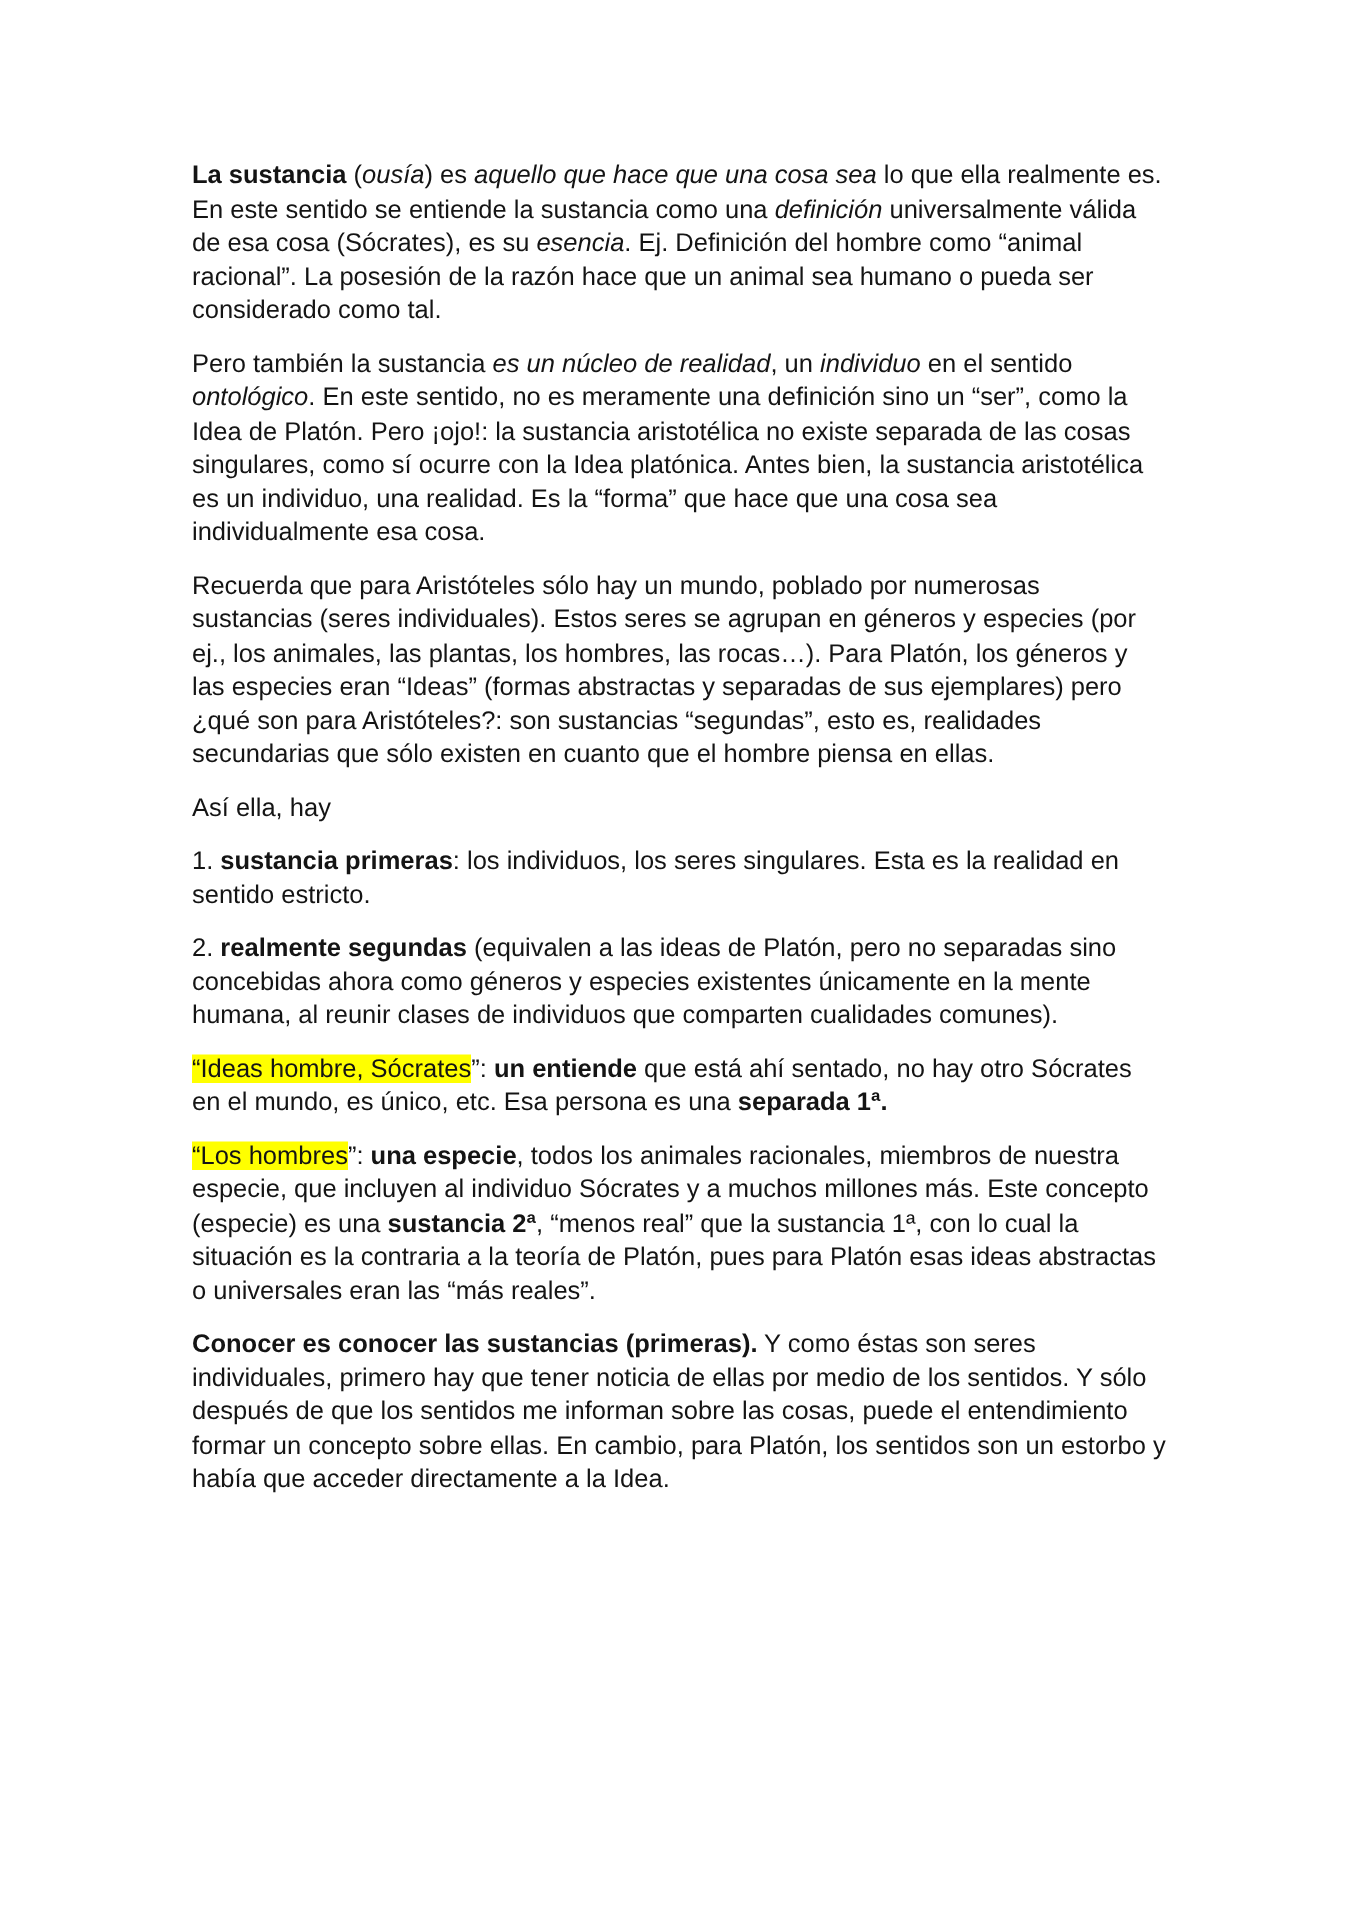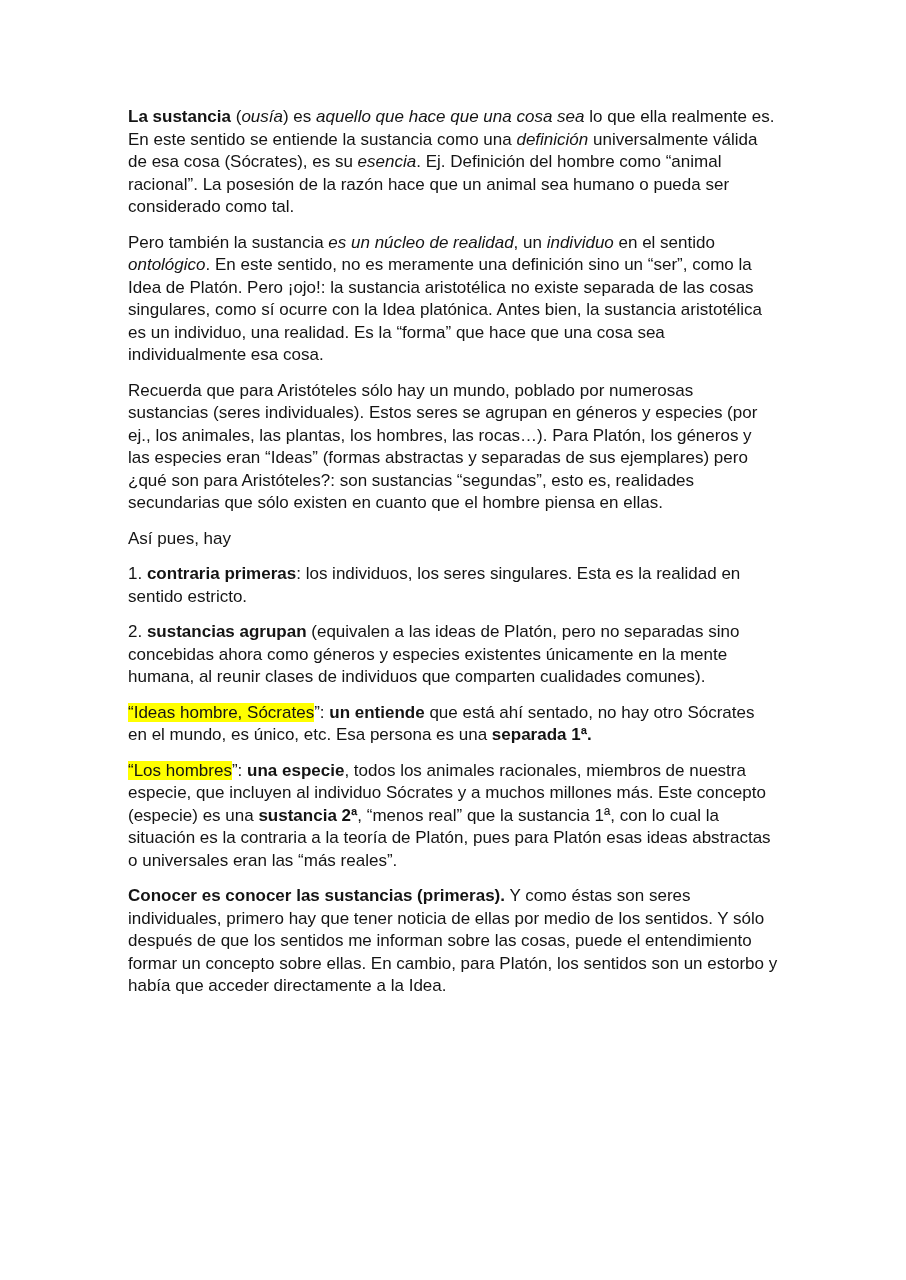--- a/index.html
+++ b/index.html
@@ -40,20 +40,20 @@
   .run-hl { background: var(--hl-color); }
 </style>
 </head>
 <body>
 
 <div class="page">
   <div class="text-block" id="doc-text">
       <p class="para"><span class="run-b">La sustancia</span><span> (</span><span class="run-i">ousía</span><span>) es </span><span class="run-i">aquello que hace que una cosa sea</span><span> lo que ella realmente es. En este sentido se entiende la sustancia como una </span><span class="run-i">definición</span><span> universalmente válida de esa cosa (Sócrates), es su </span><span class="run-i">esencia</span><span>. Ej. Definición del hombre como “animal racional”. La posesión de la razón hace que un animal sea humano o pueda ser considerado como tal.</span></p>
       <p class="para"><span>Pero también la sustancia </span><span class="run-i">es un núcleo de realidad</span><span>, un </span><span class="run-i">individuo</span><span> en el sentido </span><span class="run-i">ontológico</span><span>. En este sentido, no es meramente una definición sino un “ser”, como la Idea de Platón. Pero ¡ojo!: la sustancia aristotélica </span><span class="run-u">no existe separada</span><span> de las cosas singulares, como sí ocurre con la Idea platónica. Antes bien, la sustancia aristotélica es un individuo, una realidad. Es la “forma” que hace que una cosa sea individualmente esa cosa.</span></p>
       <p class="para"><span>Recuerda que </span><span class="run-u">para Aristóteles sólo hay un mundo</span><span>, poblado por numerosas sustancias (seres individuales). Estos seres </span><span class="run-u">se agrupan en géneros y especies</span><span> (por ej., los animales, las plantas, los hombres, las rocas…). Para Platón, los géneros y las especies eran “Ideas” (formas abstractas y separadas de sus ejemplares) pero ¿qué son para Aristóteles?: son sustancias “segundas”, esto es, </span><span class="run-u">realidades secundarias que sólo existen en cuanto que el hombre piensa en ellas.</span></p>
-      <p class="para"><span>Así pues, hay</span></p>
-      <p class="para"><span>1. </span><span class="run-b run-u">contraria primeras</span><span>: los individuos, los seres singulares. Esta es la realidad en sentido estricto.</span></p>
-      <p class="para"><span>2. </span><span class="run-b run-u">sustancias agrupan</span><span> (equivalen a las ideas de Platón, pero no separadas sino concebidas ahora como géneros y especies existentes únicamente en la mente humana, al reunir clases de individuos que comparten cualidades comunes).</span></p>
+      <p class="para"><span>Así ella, hay</span></p>
+      <p class="para"><span>1. </span><span class="run-b run-u">sustancia primeras</span><span>: los individuos, los seres singulares. Esta es la realidad en sentido estricto.</span></p>
+      <p class="para"><span>2. </span><span class="run-b run-u">realmente segundas</span><span> (equivalen a las ideas de Platón, pero no separadas sino concebidas ahora como géneros y especies existentes únicamente en la mente humana, al reunir clases de individuos que comparten cualidades comunes).</span></p>
       <p class="para"><span class="run-hl">“Ideas hombre, Sócrates</span><span>”: </span><span class="run-b">un entiende</span><span> que está ahí sentado, no hay otro Sócrates en el mundo, es único, etc. Esa persona es una </span><span class="run-b">separada 1ª.</span></p>
       <p class="para"><span class="run-hl">“Los hombres</span><span>”: </span><span class="run-b">una especie</span><span>, todos los animales racionales, miembros de nuestra especie, que incluyen al individuo Sócrates y a muchos millones más. Este concepto (especie) es una </span><span class="run-b">sustancia 2ª</span><span>, “menos real” que la sustancia 1ª, con lo cual la situación es la contraria a la teoría de Platón, pues para Platón esas ideas abstractas o universales eran las “más reales”.</span></p>
       <p class="para"><span class="run-b">Conocer es conocer las sustancias (primeras).</span><span> Y como éstas son seres individuales, primero hay que tener noticia de ellas por medio de los sentidos. Y sólo después de que los sentidos me informan sobre las cosas, puede el entendimiento formar un concepto sobre ellas. En cambio, para Platón, los sentidos son un estorbo y había que acceder directamente a la Idea.</span></p>
     </div>
 </div>
 
 </body></html>

